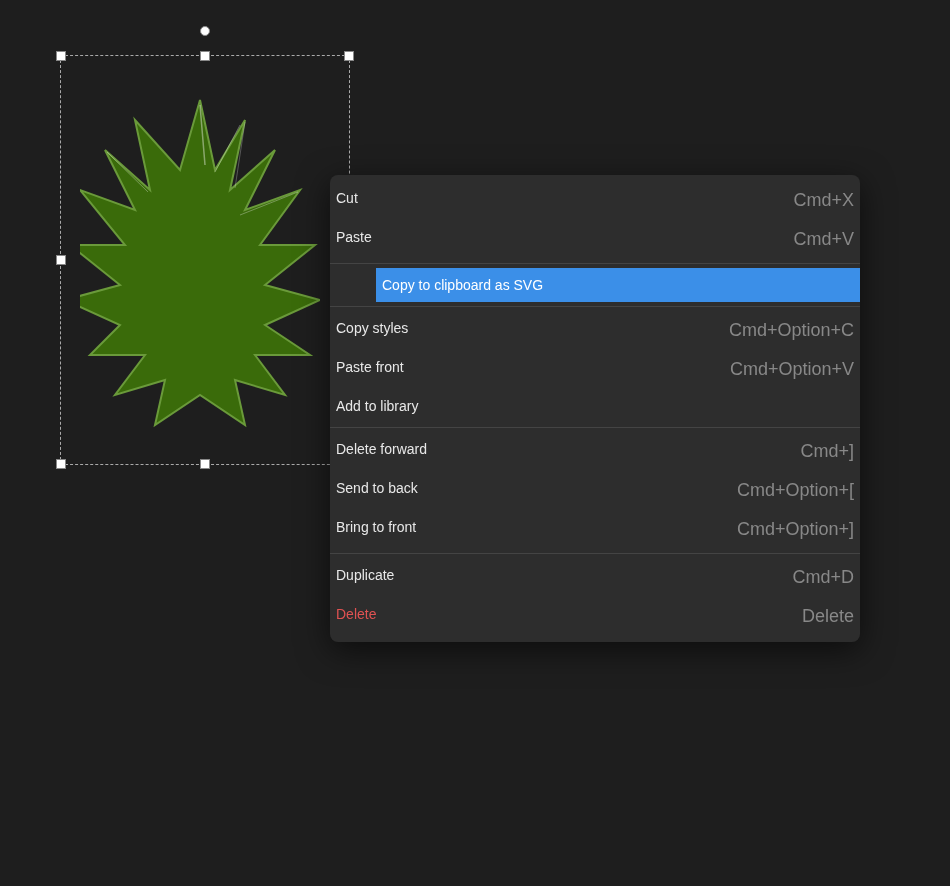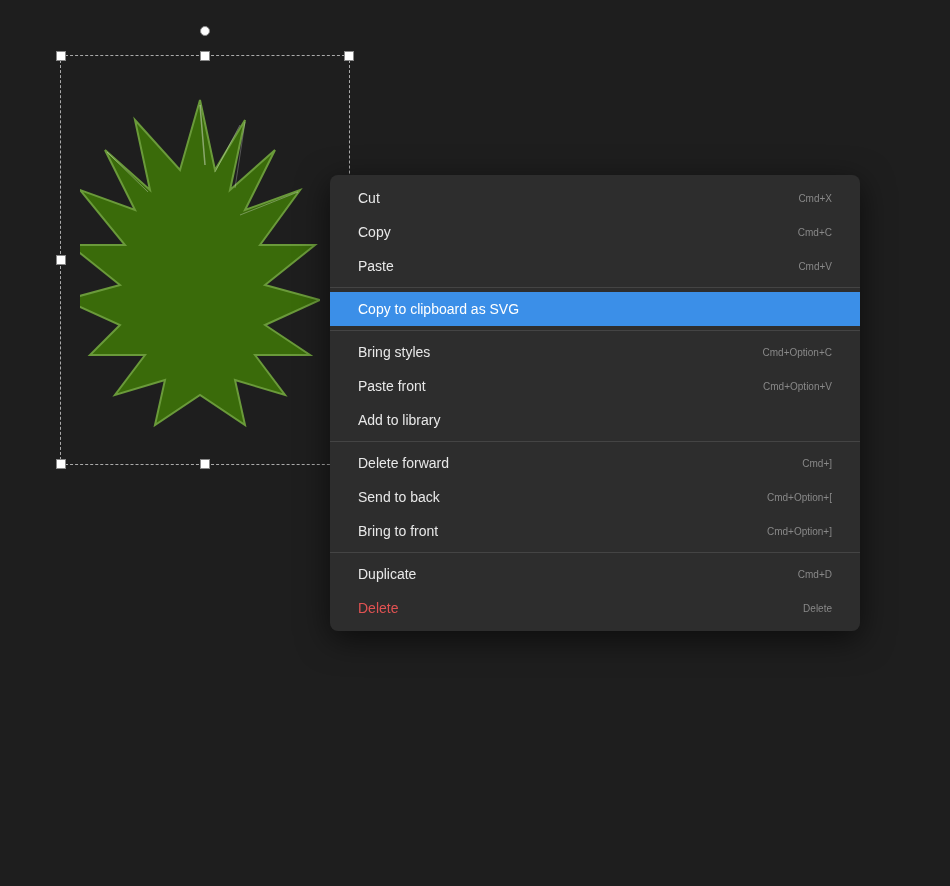--- a/index.html
+++ b/index.html
@@ -82,39 +82,40 @@
       background-color: #2d2d2d;
       border-radius: 8px;
       padding: 6px 0;
       box-shadow: 0 8px 32px rgba(0,0,0,0.6);
       z-index: 100;
     }
 
     .menu-item {
       display: flex;
       justify-content: space-between;
-      align-items: center;
-      padding: 9px 28px;
+      align-items: flex-start;
+      padding: 9px 6px;
       cursor: pointer;
       font-size: 14px;
       color: #e8e8e8;
     }
 
     .menu-item.highlighted {
       background-color: #3b8fe8;
       color: #ffffff;
+      margin-left: 46px;
     }
 
     .menu-item.delete-item {
       color: #e05252;
     }
 
     .menu-item .shortcut {
       color: #888;
-      font-size: 10px;
+      font-size: 18px;
     }
 
     .menu-item.highlighted .shortcut {
       color: rgba(255,255,255,0.7);
     }
 
     .menu-item.delete-item .shortcut {
       color: #888;
     }
 
@@ -152,35 +153,31 @@
       <line x1="68" y1="102" x2="27" y2="62" stroke="white" stroke-width="1" opacity="0.3"></line>
     </svg>
   </div>
 
   <div class="context-menu">
     <div class="menu-item">
       <span>Cut</span>
       <span class="shortcut">Cmd+X</span>
     </div>
     <div class="menu-item">
-      <span>Copy</span>
-      <span class="shortcut">Cmd+C</span>
-    </div>
-    <div class="menu-item">
       <span>Paste</span>
       <span class="shortcut">Cmd+V</span>
     </div>
     <div class="menu-divider"></div>
     <div class="menu-item highlighted">
       <span>Copy to clipboard as SVG</span>
       <span class="shortcut"></span>
     </div>
     <div class="menu-divider"></div>
     <div class="menu-item">
-      <span>Bring styles</span>
+      <span>Copy styles</span>
       <span class="shortcut">Cmd+Option+C</span>
     </div>
     <div class="menu-item">
       <span>Paste front</span>
       <span class="shortcut">Cmd+Option+V</span>
     </div>
     <div class="menu-item">
       <span>Add to library</span>
       <span class="shortcut"></span>
     </div>

